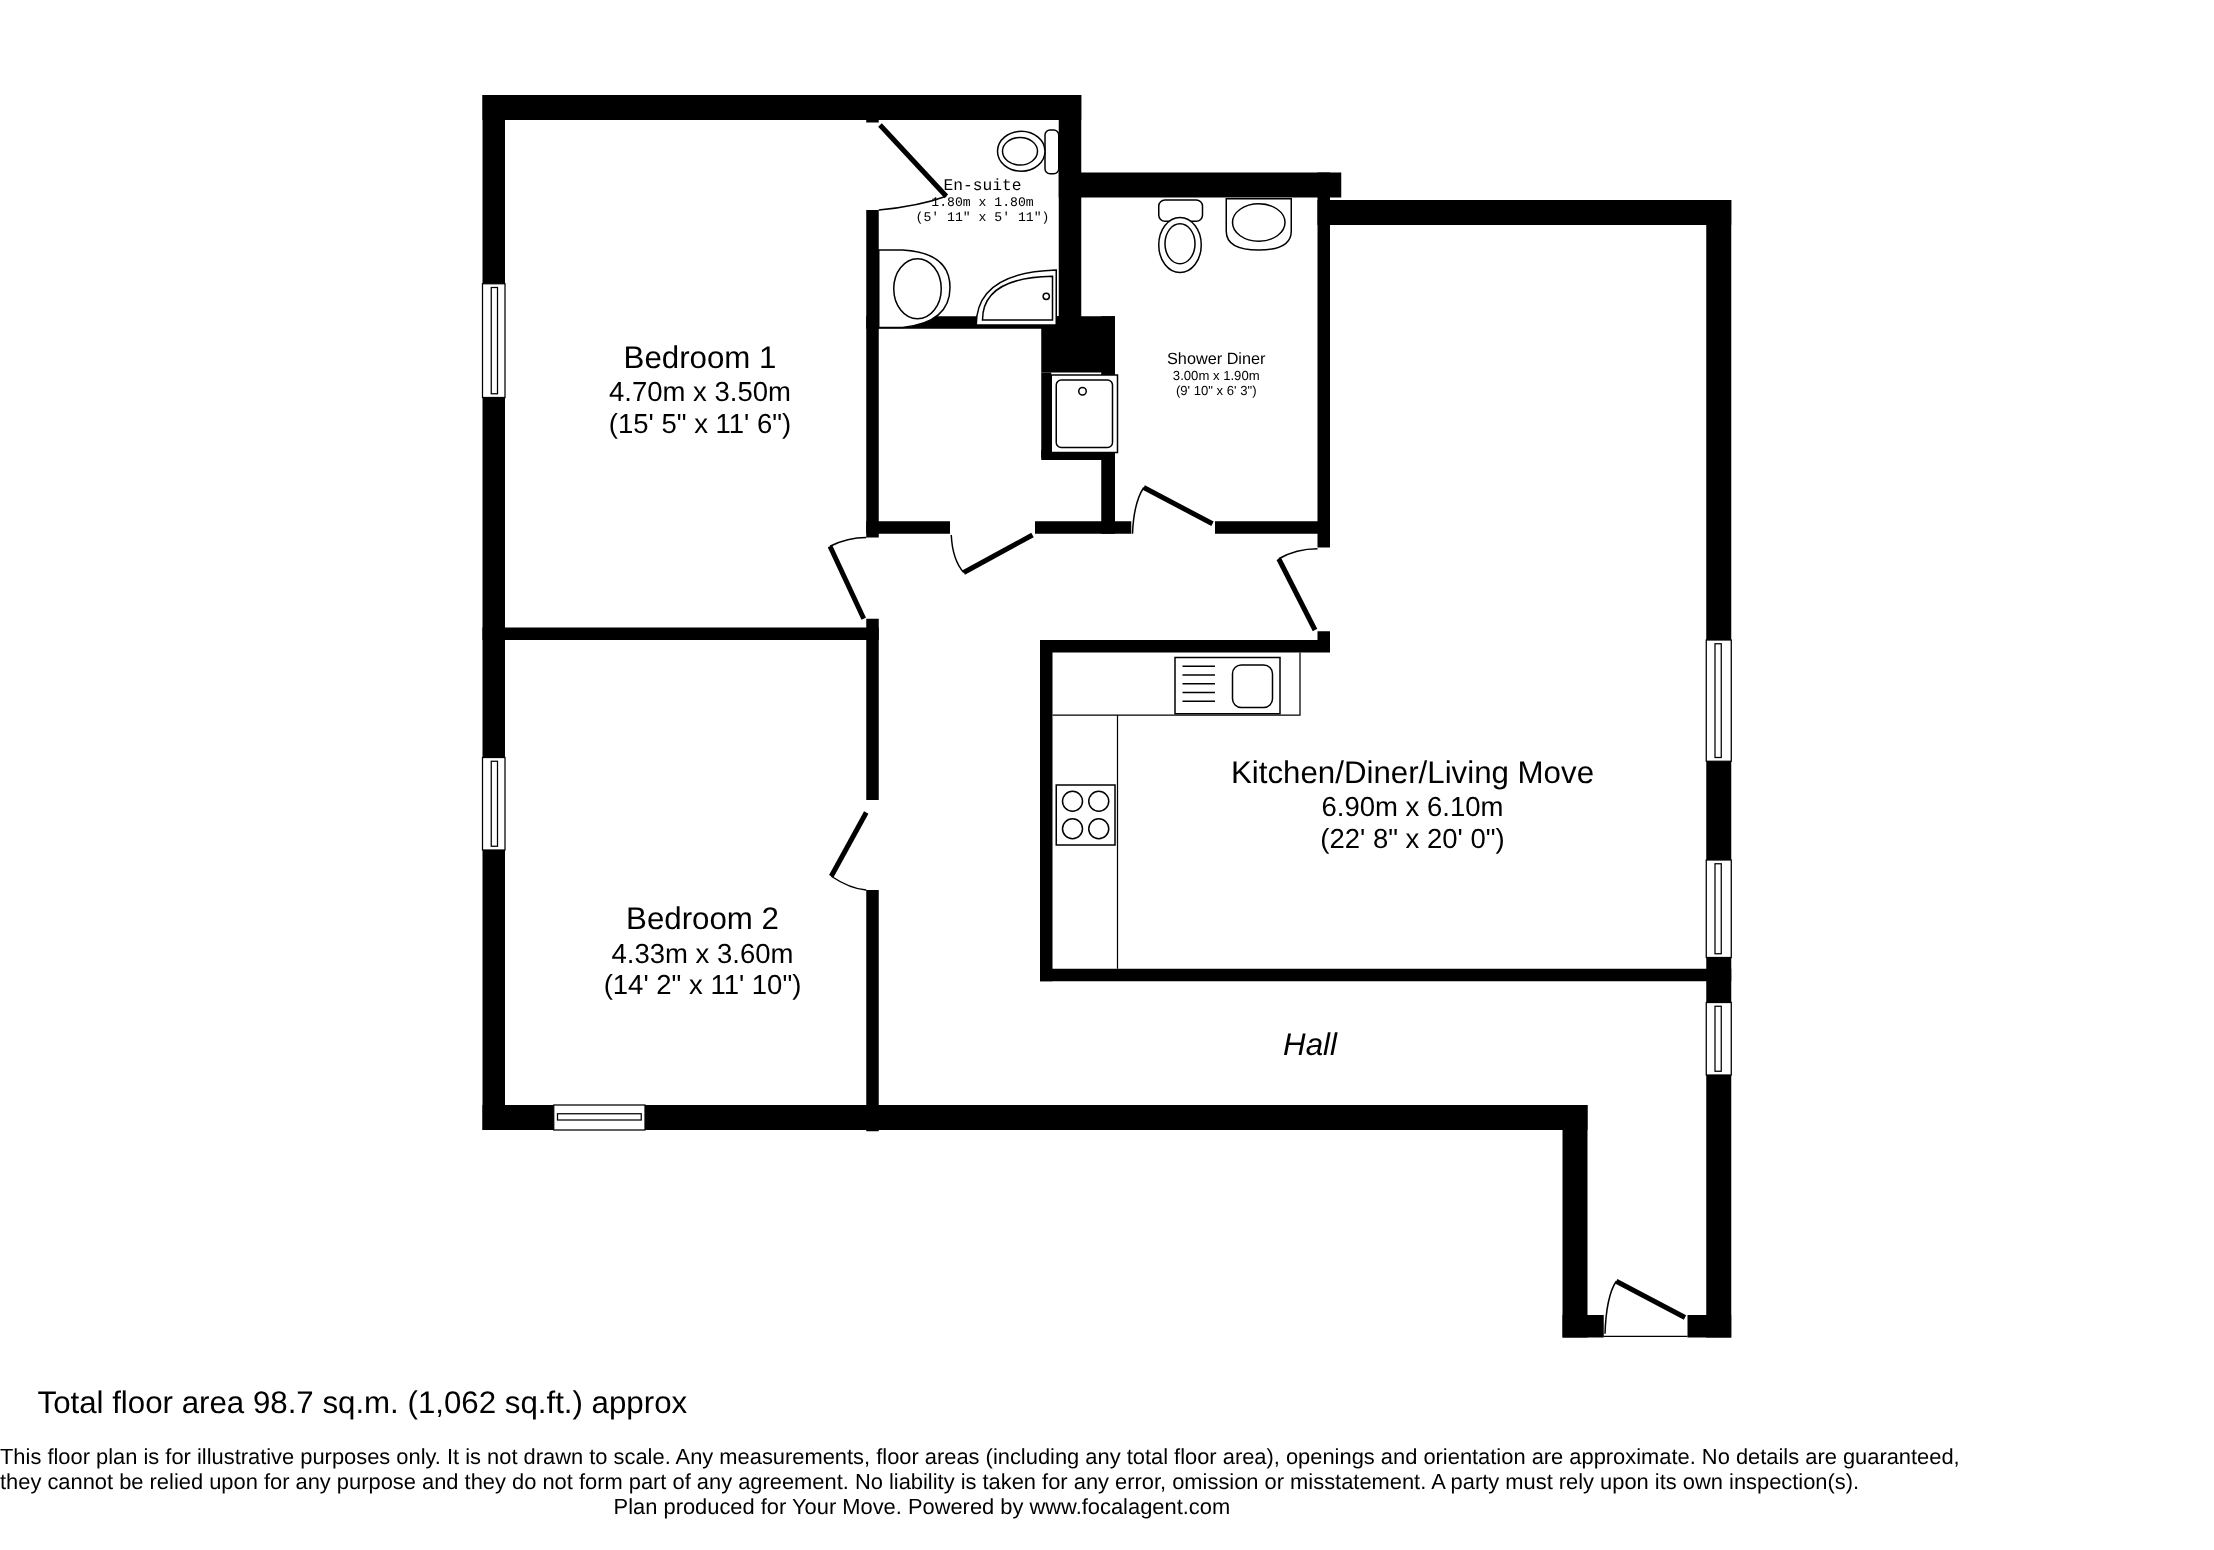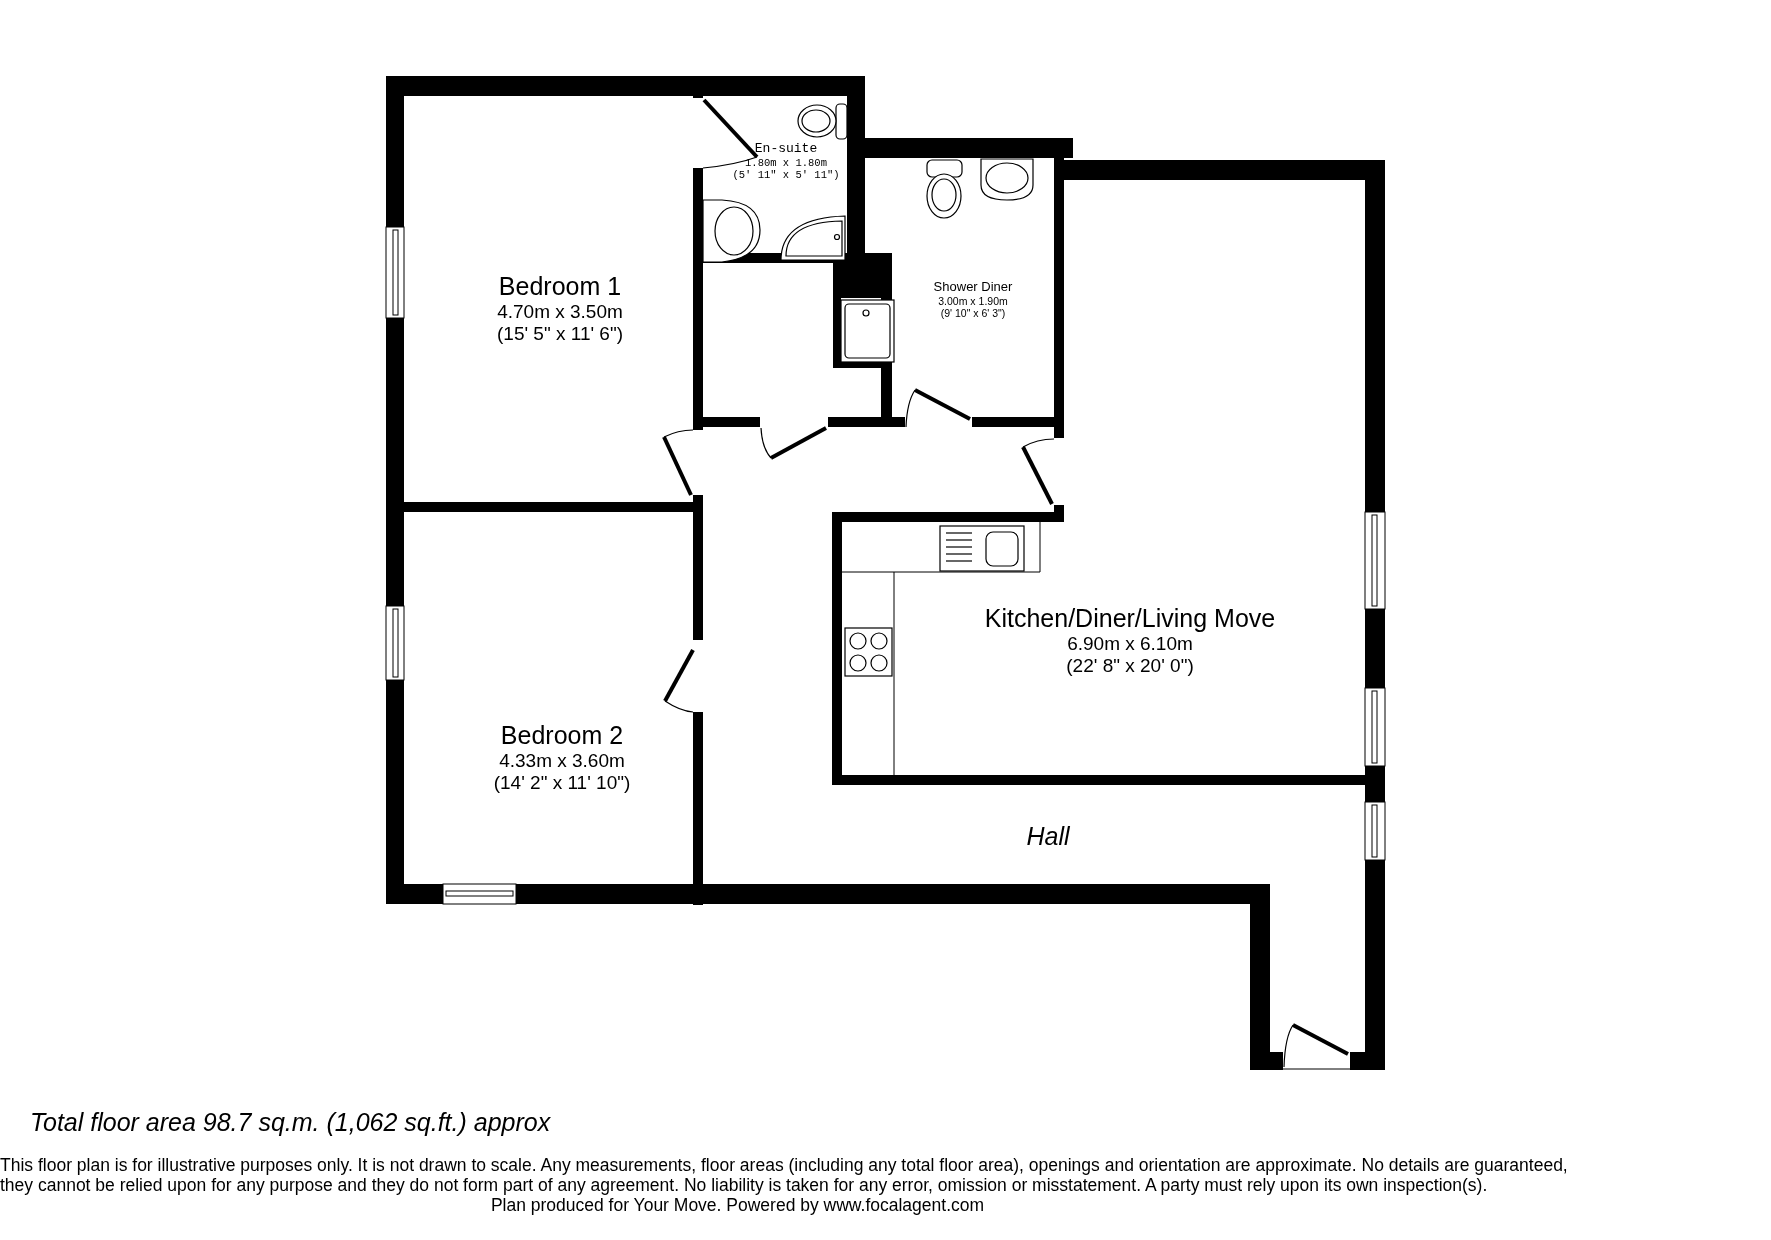--- a/index.html
+++ b/index.html
@@ -1,24 +1,24 @@
 <!DOCTYPE html>
 <html><head>
 <meta charset="utf-8">
 <style>
   html, body { margin: 0; padding: 0; background: #ffffff; }
   body { width: 1771px; height: 1240px; position: relative; overflow: hidden; font-family: "Liberation Sans", sans-serif; color: #000; }
   #plan { position: absolute; left: 0; top: 0; }
   .lbl { position: absolute; text-align: center; white-space: nowrap; transform: translateX(-50%); line-height: 1.15; }
   .big .name { font-size: 25px; }
-  .big .dim { font-size: 19px; }
+  .big .dim { font-size: 22px; }
   .small .name { font-size: 13px; }
   .small .dim { font-size: 10.5px; }
   .hall { font-size: 25px; }
-  #total { position: absolute; left: 30px; top: 1108px; font-size: 25px; white-space: nowrap; font-style: italic; }
+  #total { position: absolute; left: 30px; top: 1108px; font-size: 25px; white-space: nowrap; }
   #disclaimer { position: absolute; left: 0; width: 1475px; top: 1155px; text-align: center; font-size: 17.5px; line-height: 20px; }
   #disclaimer div { white-space: nowrap; }
 </style>
 </head>
 <body>
 
 <svg id="plan" width="1771" height="1100" viewBox="0 0 1771 1100" xmlns="http://www.w3.org/2000/svg">
   <g fill="#000">
 
     <rect x="386" y="76" width="18" height="828"></rect>

